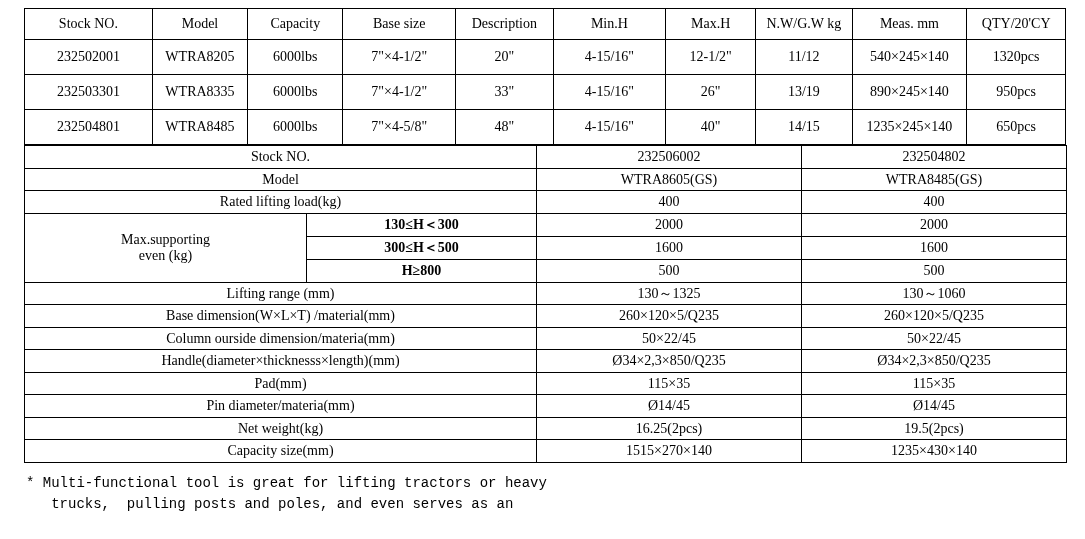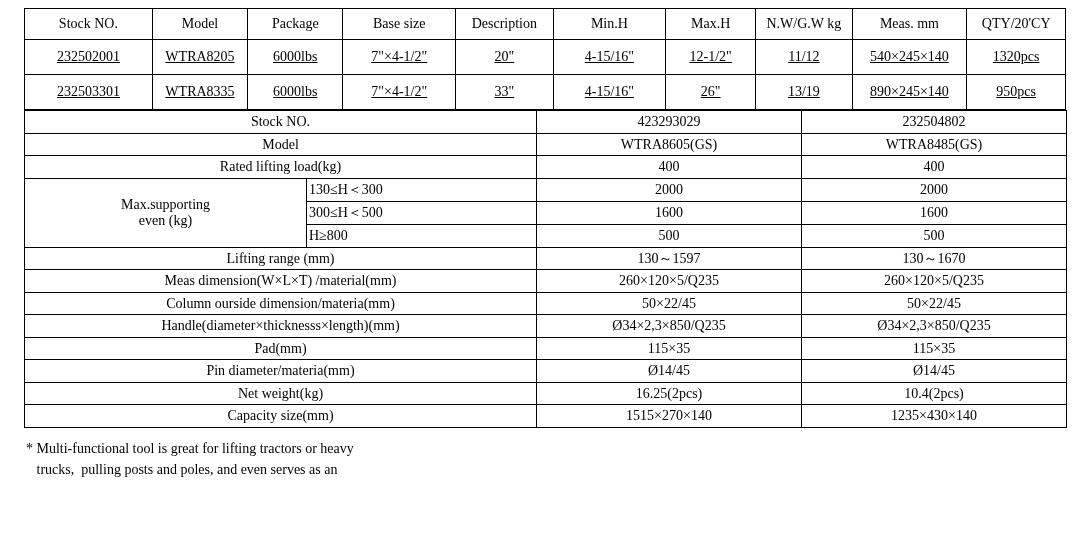--- a/index.html
+++ b/index.html
@@ -41,44 +41,45 @@
     font-family: "Liberation Serif", serif;
     font-weight: normal;
     padding: 0 2px;
     white-space: nowrap;
   }
   table.spec-top th {
     height: 30px;
   }
   table.spec-top td {
     height: 34px;
-    text-decoration: underline;
   }
   table.spec-bottom td {
     height: 21.5px;
     line-height: 1.1;
   }
   table.spec-bottom td.tall {
     height: 22px;
   }
   .note {
     margin-top: 10px;
     font-size: 14px;
     line-height: 1.55;
     font-family: "Liberation Serif", serif;
     padding-left: 2px;
   }
   .note div {
     white-space: pre;
+    font-family: Liberation Mono, monospace;
   }
   .label-cell {
     text-align: center;
   }
   .sub-label {
-    text-align: left;
+    text-align: center;
+    font-weight: bold;
   }
 </style>
 </head>
 <body>
 
 <div class="page">
 
   <table class="spec-top">
     <colgroup>
       <col style="width:118px">
@@ -89,21 +90,21 @@
       <col style="width:104px">
       <col style="width:83px">
       <col style="width:89px">
       <col style="width:106px">
       <col style="width:91px">
     </colgroup>
     <thead>
       <tr>
         <th>Stock NO.</th>
         <th>Model</th>
-        <th>Package</th>
+        <th>Capacity</th>
         <th>Base size</th>
         <th>Description</th>
         <th>Min.H</th>
         <th>Max.H</th>
         <th>N.W/G.W kg</th>
         <th>Meas.  mm</th>
         <th>QTY/20'CY</th>
       </tr>
     </thead>
     <tbody>
@@ -124,34 +125,46 @@
         <td>WTRA8335</td>
         <td>6000lbs</td>
         <td>7"×4-1/2"</td>
         <td>33"</td>
         <td>4-15/16"</td>
         <td>26"</td>
         <td>13/19</td>
         <td>890×245×140</td>
         <td>950pcs</td>
       </tr>
+      <tr>
+        <td>232504801</td>
+        <td>WTRA8485</td>
+        <td>6000lbs</td>
+        <td>7"×4-5/8"</td>
+        <td>48"</td>
+        <td>4-15/16"</td>
+        <td>40"</td>
+        <td>14/15</td>
+        <td>1235×245×140</td>
+        <td>650pcs</td>
+      </tr>
     </tbody>
   </table>
 
   <table class="spec-bottom">
     <colgroup>
       <col style="width:282px">
       <col style="width:230px">
       <col style="width:265px">
       <col style="width:265px">
     </colgroup>
     <tbody>
       <tr>
         <td class="label-cell" colspan="2">Stock NO.</td>
-        <td>423293029</td>
+        <td>232506002</td>
         <td>232504802</td>
       </tr>
       <tr>
         <td class="label-cell" colspan="2">Model</td>
         <td>WTRA8605(GS)</td>
         <td>WTRA8485(GS)</td>
       </tr>
       <tr>
         <td class="label-cell" colspan="2">Rated lifting load(kg)</td>
         <td>400</td>
@@ -173,25 +186,25 @@
         <td class="tall">1600</td>
       </tr>
       <tr>
         <td class="sub-label tall">H≥800</td>
         <td class="tall">500</td>
         <td class="tall">500</td>
       </tr>
 
       <tr>
         <td class="label-cell" colspan="2">Lifting range (mm)</td>
-        <td>130～1597</td>
-        <td>130～1670</td>
-      </tr>
-      <tr>
-        <td class="label-cell" colspan="2">Meas dimension(W×L×T) /material(mm)</td>
+        <td>130～1325</td>
+        <td>130～1060</td>
+      </tr>
+      <tr>
+        <td class="label-cell" colspan="2">Base dimension(W×L×T) /material(mm)</td>
         <td>260×120×5/Q235</td>
         <td>260×120×5/Q235</td>
       </tr>
       <tr>
         <td class="label-cell" colspan="2">Column ourside dimension/materia(mm)</td>
         <td>50×22/45</td>
         <td>50×22/45</td>
       </tr>
       <tr>
         <td class="label-cell" colspan="2">Handle(diameter×thicknesss×length)(mm)</td>
@@ -204,21 +217,21 @@
         <td>115×35</td>
       </tr>
       <tr>
         <td class="label-cell" colspan="2">Pin diameter/materia(mm)</td>
         <td>Ø14/45</td>
         <td>Ø14/45</td>
       </tr>
       <tr>
         <td class="label-cell" colspan="2">Net weight(kg)</td>
         <td>16.25(2pcs)</td>
-        <td>10.4(2pcs)</td>
+        <td>19.5(2pcs)</td>
       </tr>
       <tr>
         <td class="label-cell" colspan="2">Capacity size(mm)</td>
         <td>1515×270×140</td>
         <td>1235×430×140</td>
       </tr>
     </tbody>
   </table>
 
   <div class="note">

